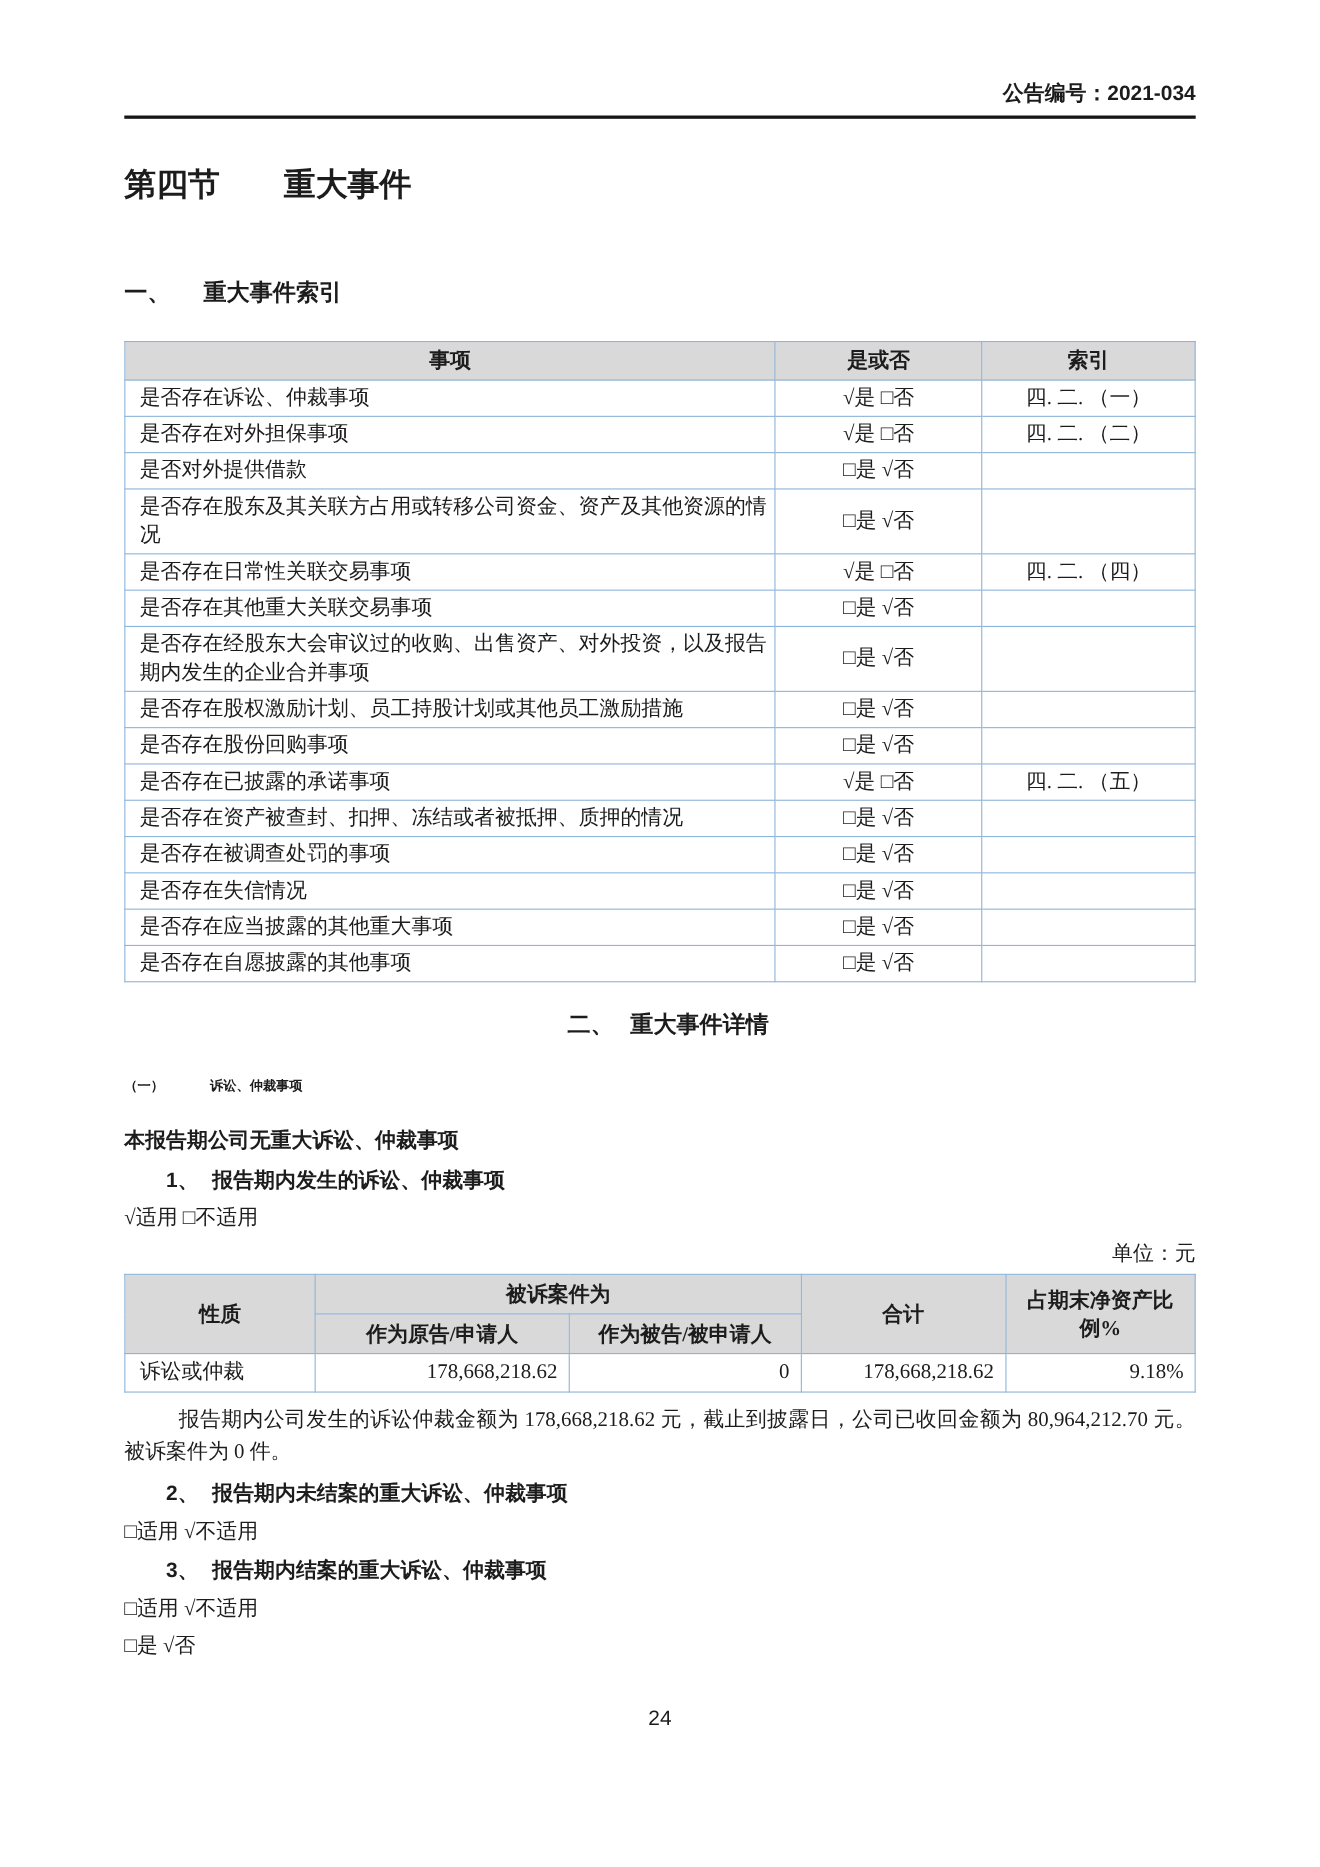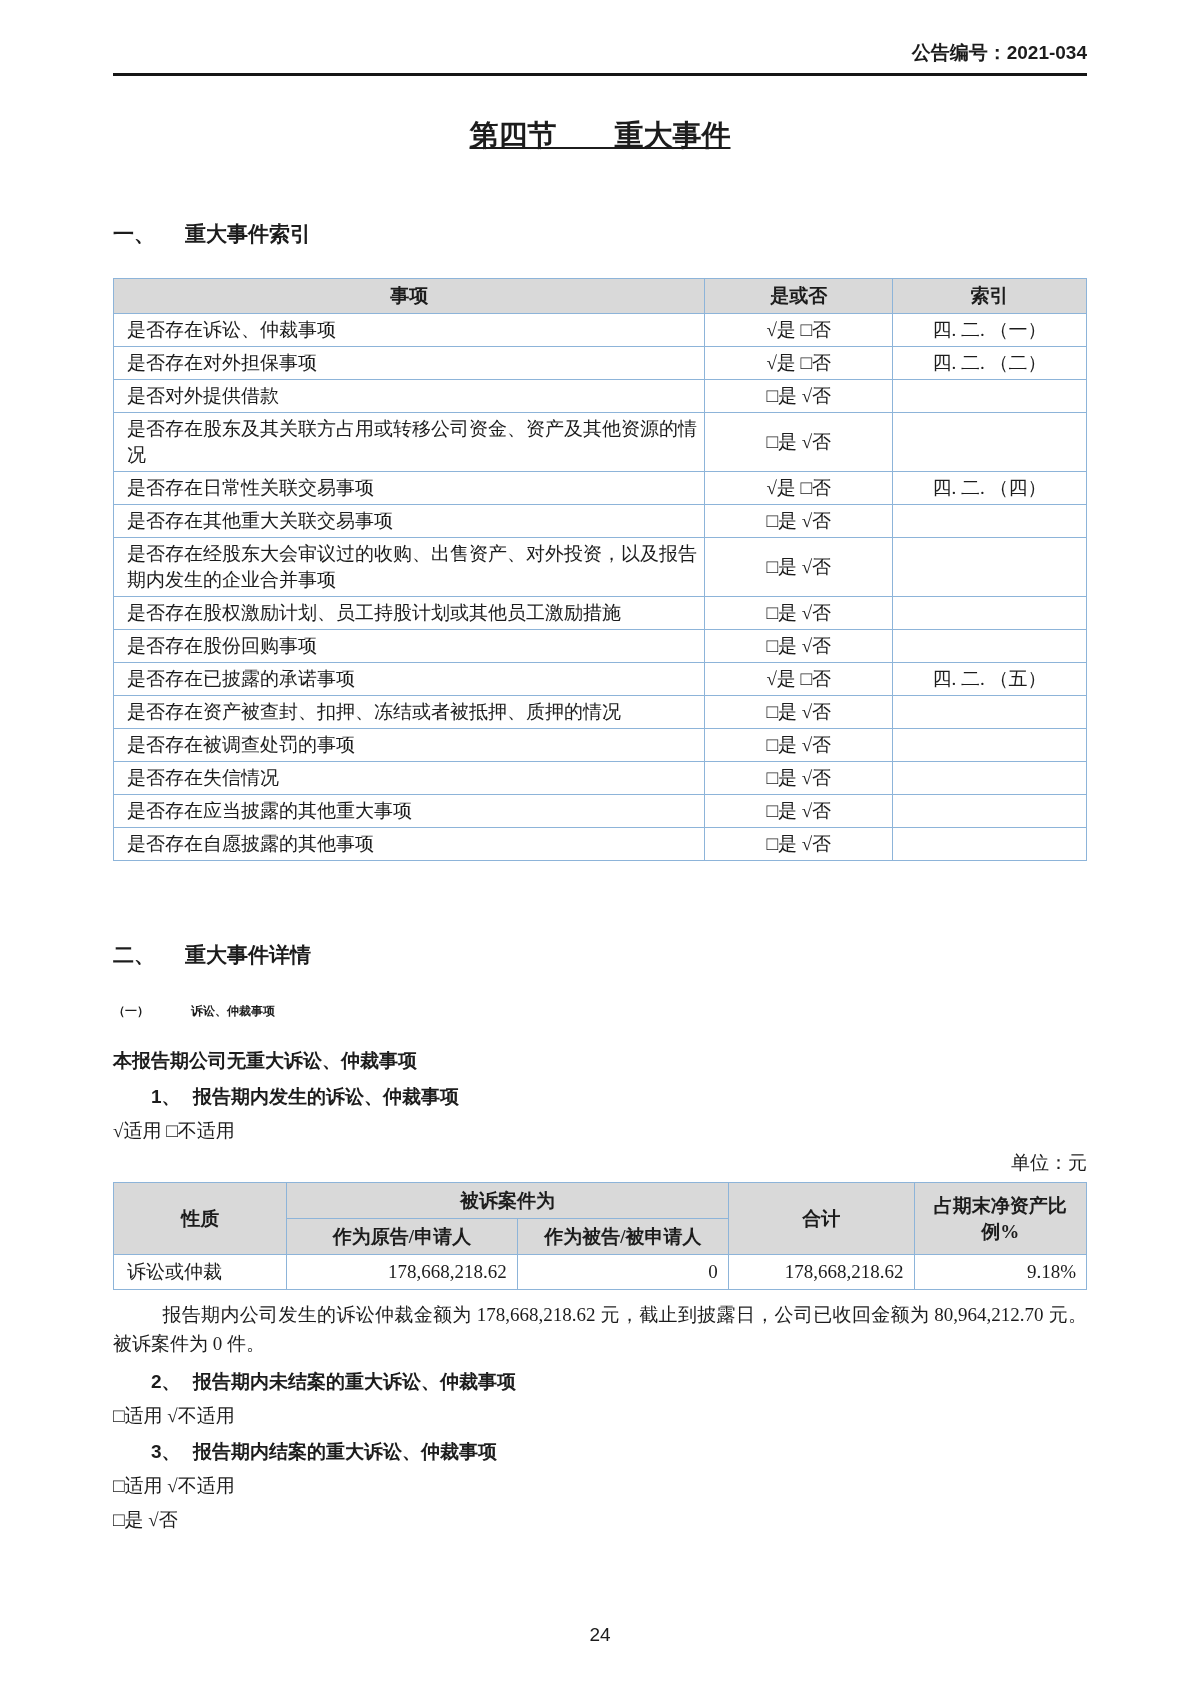--- a/index.html
+++ b/index.html
@@ -16,35 +16,34 @@
     background: #ffffff;
     overflow: hidden;
   }
   .content {
     margin: 0 113px;
     width: 974px;
   }
   .hd { font-family: "Liberation Sans", "DejaVu Sans", sans-serif; font-weight: bold; }
 
   .announcement {
-    padding-top: 40px;
+    padding-top: 72px;
     text-align: right;
     font-size: 19px;
     font-family: "Liberation Sans", "DejaVu Sans", sans-serif;
     font-weight: 600;
   }
   .top-rule {
     margin-top: 7px;
     border-top: 3px solid #161616;
   }
   .doc-title {
     margin-top: 40px;
-    text-align: center;
+    text-align: left;
     font-size: 29px;
-    text-decoration: underline;
   }
   .sec-heading {
     margin-top: 64px;
     font-size: 21px;
   }
   .sec-heading .sec-no { display: inline-block; min-width: 72px; }
 
   table { border-collapse: collapse; width: 100%; font-size: 19px; border-radius: 27px; }
   table.t1 { margin-top: 30px; }
   th, td { border: 1px solid #8db4d9; }
@@ -57,21 +56,21 @@
     font-size: 19px;
   }
   .t1 td { padding: 3px 6px; line-height: 26px; }
   .t1 td.item { text-align: left; padding-left: 13px; }
   .t1 td.yesno { text-align: center; width: 188px; }
   .t1 td.idx { text-align: center; width: 194px; }
   .t1 col.c-item { width: 592px; }
   .t1 col.c-yes { width: 188px; }
   .t1 col.c-idx { width: 194px; }
 
-  .sec2-heading { margin-top: 80px; }
+  .sec2-heading { margin-top: 24px; text-align: center; }
   .sub-heading {
     margin-top: 34px;
     font-size: 12px;
   }
   .sub-heading .sub-no { display: inline-block; min-width: 78px; }
   .bold-line { margin-top: 28px; font-size: 19px; }
   .num-item { margin-top: 10px; padding-left: 38px; font-size: 19px; }
   .num-item .num-no { display: inline-block; min-width: 42px; }
   .applicability { margin-top: 8px; font-size: 19px; }
   .unit-line { margin-top: 6px; text-align: right; font-size: 19px; }
@@ -89,21 +88,21 @@
   .para {
     margin-top: 10px;
     font-size: 19px;
     line-height: 1.55;
     text-indent: 2.6em;
     text-align: justify;
   }
   .gap-q { margin-top: 28px; font-size: 19px; }
   .page-number {
     position: absolute;
-    top: 1624px;
+    top: 1552px;
     left: 0;
     width: 100%;
     text-align: center;
     font-size: 19px;
     font-family: "Liberation Sans", "DejaVu Sans", sans-serif;
   }
 </style>
 </head>
 <body>
 

